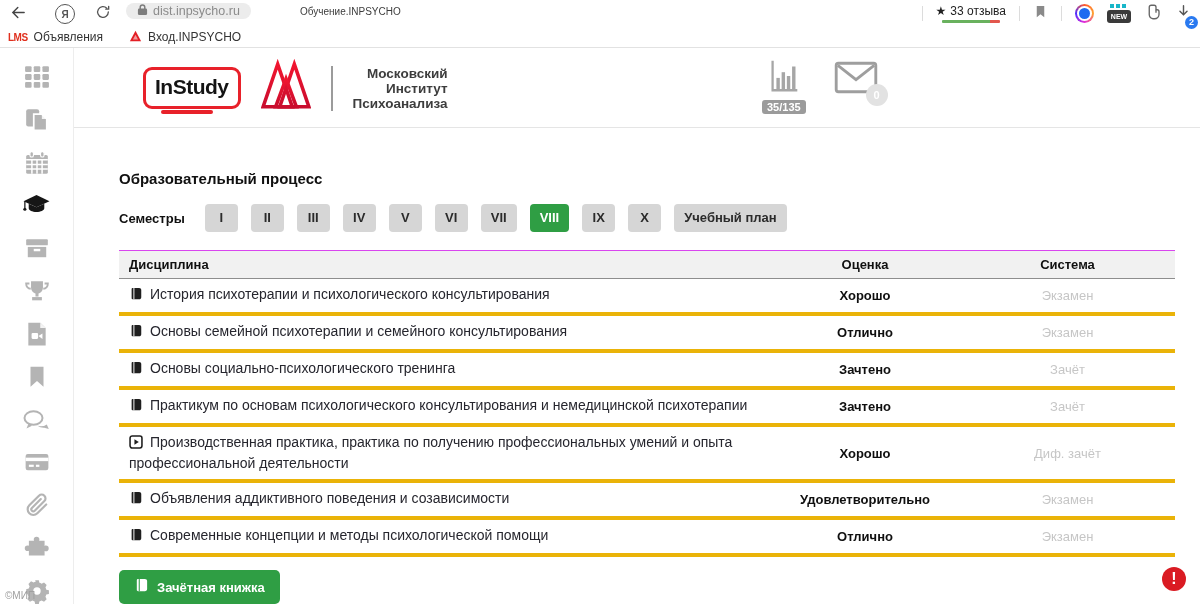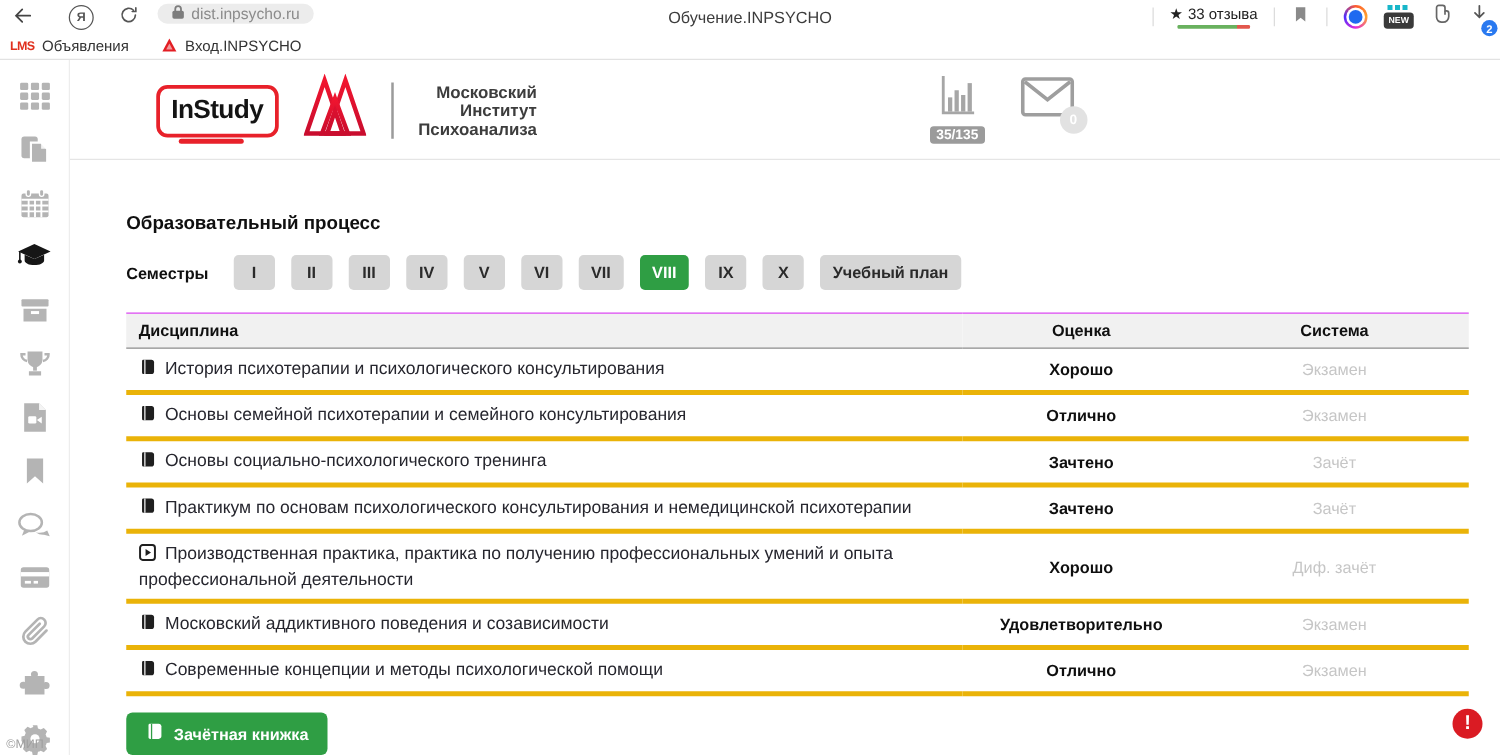--- a/index.html
+++ b/index.html
@@ -8,21 +8,21 @@
 
   
   .toolbar{height:27px;position:relative;background:#fff;}
   .tb-icon{position:absolute;top:4px;display:flex;align-items:center;justify-content:center;cursor:pointer;}
   .back{left:10px;}
   .ya{left:55px;width:18px;height:18px;border:1.6px solid #555;border-radius:50%;
       font-size:10px;font-weight:bold;color:#555;}
   .refresh{left:95px;}
   .url-pill{position:absolute;left:126px;top:3px;height:16px;background:#ececec;border-radius:11px;
       display:flex;align-items:center;gap:5px;padding:0 11px;font-size:12.5px;color:#8b8b8b;cursor:pointer;}
-  .tb-title{position:absolute;left:300px;right:300px;top:6px;text-align:center;font-size:13px;color:#3c3c3c;}
+  .tb-title{position:absolute;left:300px;right:300px;top:6px;text-align:left;font-size:10px;color:#3c3c3c;}
   .tb-right{position:absolute;right:8px;top:2px;display:flex;align-items:center;gap:13px;height:23px;}
   .sep{width:1px;height:15px;background:#dcdcdc;}
   .rating{display:flex;flex-direction:column;align-items:center;cursor:pointer;}
   .rating-row{display:flex;align-items:center;gap:4px;font-size:12px;color:#222;}
   .rating-bar{width:58px;height:3px;margin-top:2px;border-radius:1px;
       background:linear-gradient(to right,#69b15e 0 82%,#e2574d 82%);}
   .circle-icon{width:19px;height:19px;border-radius:50%;position:relative;cursor:pointer;
       background:conic-gradient(#ff5a2d,#ffa22d,#e42dd8,#4d2dff,#ff5a2d);}
   .circle-icon::after{content:"";position:absolute;left:4px;top:4px;width:11px;height:11px;border-radius:50%;
       background:#1f6af0;box-shadow:0 0 0 2px #fff;}
@@ -34,21 +34,21 @@
   .dl-wrap{position:relative;cursor:pointer;}
   .dl-badge{position:absolute;right:-6px;bottom:-4px;width:13px;height:13px;border-radius:50%;background:#2979f0;
       color:#fff;font-size:9px;font-weight:bold;display:flex;align-items:center;justify-content:center;}
   .bookmarks{height:20px;border-bottom:1px solid #e2e2e2;display:flex;align-items:center;gap:26px;
       padding-left:8px;background:#fff;}
   .bm-item{display:flex;align-items:center;gap:6px;font-size:12px;color:#333;cursor:pointer;}
   .lms-mark{color:#e0301e;font-weight:bold;font-size:10px;letter-spacing:-0.5px;}
 
   
   .app{display:flex;height:556px;position:relative;}
-  .sidebar{width:56px;border-right:1px solid #ededed;display:flex;flex-direction:column;align-items:center;
+  .sidebar{width:74px;border-right:1px solid #ededed;display:flex;flex-direction:column;align-items:center;
       padding-top:16px;gap:16px;position:relative;box-sizing:border-box;}
   .sb-icon{width:27px;height:27px;display:flex;align-items:center;justify-content:center;cursor:pointer;}
   .copyright{position:absolute;bottom:3px;left:5px;font-size:10px;color:#a0a0a0;}
 
   .main{flex:1;position:relative;}
   .site-header{height:79px;border-bottom:1px solid #e5e5e5;position:relative;}
   .logos{position:absolute;left:45px;top:11px;display:flex;align-items:center;gap:20px;}
   .instudy{border:3px solid #e8212a;border-radius:9px;padding:5px 9px 7px;font-weight:bold;font-size:21px;
       color:#141414;position:relative;letter-spacing:-0.5px;cursor:pointer;margin-left:24px;}
   .instudy::after{content:"";position:absolute;left:15px;bottom:-8px;width:52px;height:4px;background:#e8212a;border-radius:2px;}
@@ -402,21 +402,21 @@
                       <rect x="1.2" y="1.2" width="13.6" height="13.6" rx="2.4" fill="none" stroke="#1f1f1f" stroke-width="1.8"></rect>
                       <path d="M6.2 4.8l5 3.2-5 3.2z" fill="#1f1f1f"></path>
                     </svg></span><span>Производственная практика, практика по получению профессиональных умений и опыта профессиональной деятельности</span></td>
               <td class="grade">Хорошо</td>
               <td class="system">Диф. зачёт</td>
             </tr>
             <tr>
               <td><span class="row-icon"><svg width="14" height="14" viewBox="0 0 16 16">
                       <path d="M3 2.2C3 1.4 3.7 1 4.4 1h7.2c1.4 0 2.4 1 2.4 2.3v8.3c0 1.4-1 2.4-2.4 2.4H4.4c-.7 0-1.4-.5-1.4-1.2z" fill="#1f1f1f"></path>
                       <path d="M5.6 1v13" stroke="#fff" stroke-width="1.1"></path>
-                    </svg></span><span>Московский аддиктивного поведения и созависимости</span></td>
+                    </svg></span><span>Объявления аддиктивного поведения и созависимости</span></td>
               <td class="grade">Удовлетворительно</td>
               <td class="system">Экзамен</td>
             </tr>
             <tr>
               <td><span class="row-icon"><svg width="14" height="14" viewBox="0 0 16 16">
                       <path d="M3 2.2C3 1.4 3.7 1 4.4 1h7.2c1.4 0 2.4 1 2.4 2.3v8.3c0 1.4-1 2.4-2.4 2.4H4.4c-.7 0-1.4-.5-1.4-1.2z" fill="#1f1f1f"></path>
                       <path d="M5.6 1v13" stroke="#fff" stroke-width="1.1"></path>
                     </svg></span><span>Современные концепции и методы психологической помощи</span></td>
               <td class="grade">Отлично</td>
               <td class="system">Экзамен</td>

